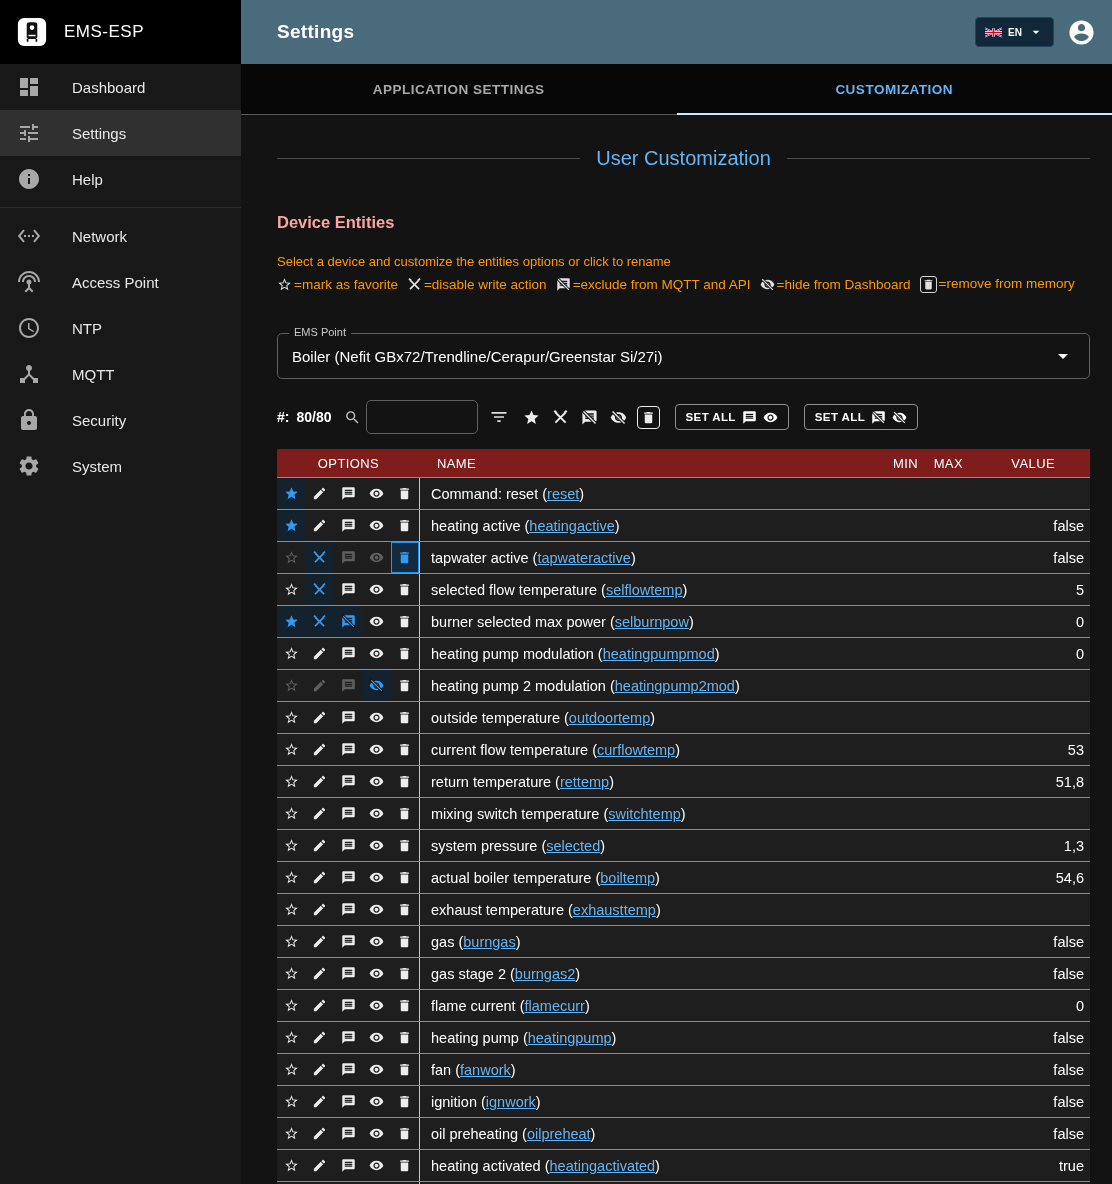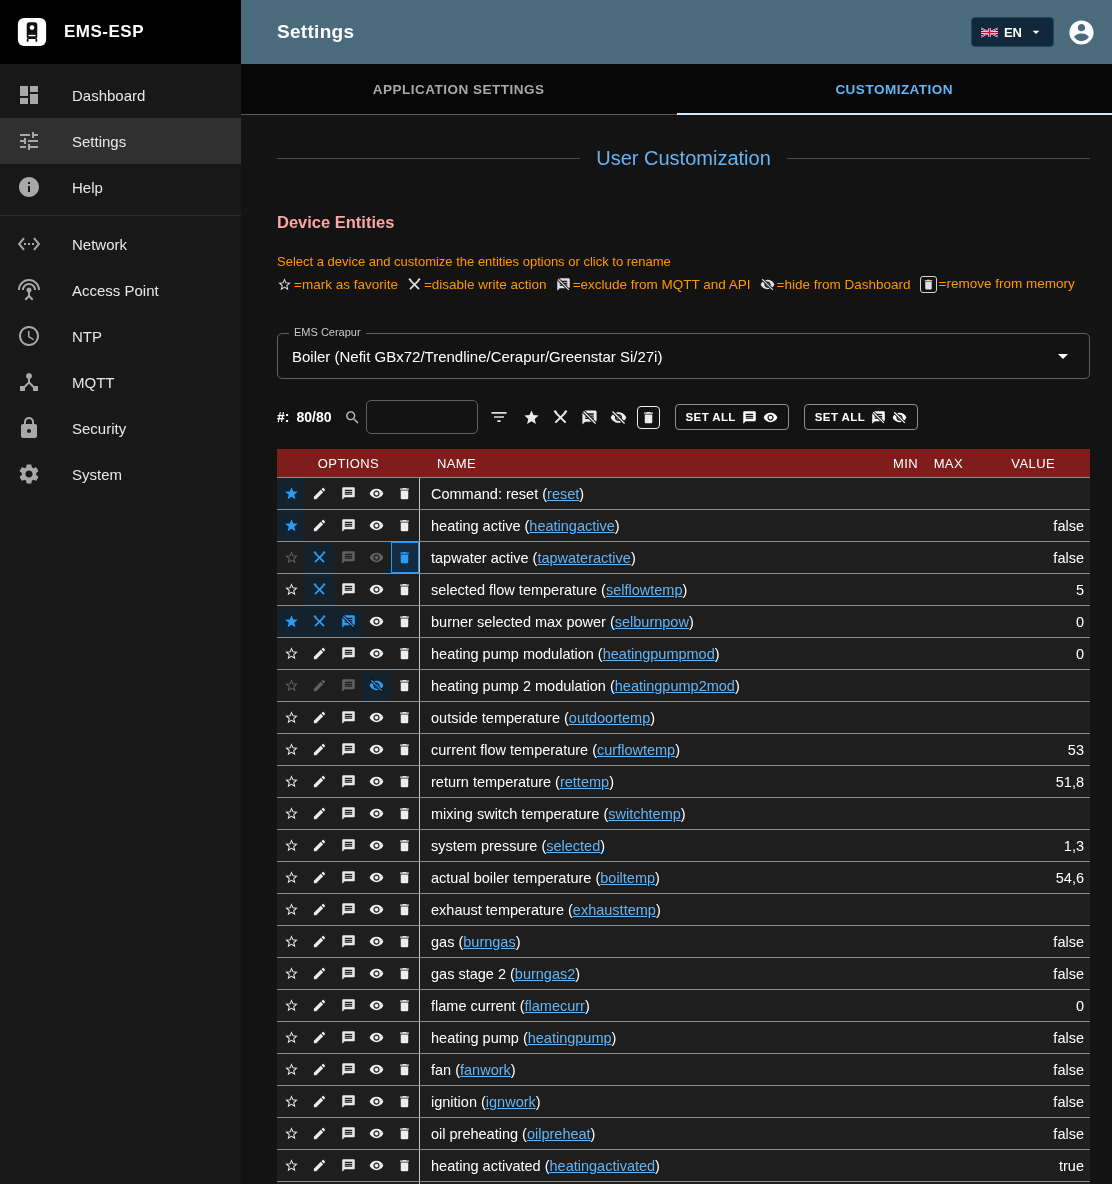--- a/index.html
+++ b/index.html
@@ -6,33 +6,33 @@
   *{box-sizing:border-box;margin:0;padding:0}
   html,body{width:1112px;height:1184px;overflow:hidden;background:#131313;
     font-family:"Liberation Sans",sans-serif;}
   .app{display:flex;width:1112px;height:1184px}
   .ic{display:inline-flex;flex:none}
   .ic svg{width:100%;height:100%}
 
   
   aside{width:241px;min-width:241px;background:#181818;display:flex;flex-direction:column}
   .sb-head{height:64px;min-height:64px;background:#000;display:flex;align-items:center;gap:17px;padding:0 17px}
-  .sb-title{color:#fff;font-size:17px;font-weight:bold;letter-spacing:.5px}
-  nav{padding-top:8px}
+  .sb-title{color:#fff;font-size:17px;font-weight:normal;letter-spacing:.5px}
+  nav{}
   .sb-item{height:46px;display:flex;align-items:center;gap:31px;padding:0 17px;font-size:15px;color:#e8e8e8;cursor:pointer}
   .sb-item.active{background:#303030}
   .sb-item .ic{width:24px;height:24px;color:#a8a8a8}
   .sb-divider{height:1px;background:#2d2d2d;margin:5px 0}
 
   
   .main{flex:1;display:flex;flex-direction:column;min-width:0}
   .appbar{height:64px;min-height:64px;background:#4a6b7c;display:flex;align-items:center;padding:0 16px 0 36px}
   .appbar-title{flex:1;color:#fff;font-size:19px;font-weight:bold;letter-spacing:.3px}
   .lang-btn{display:flex;align-items:center;gap:6px;height:30px;padding:9px 9px;background:#10283a;
-    border:1px solid #24455e;border-radius:4px;color:#fff;font-size:13px;font-weight:bold;cursor:pointer}
+    border:1px solid #24455e;border-radius:4px;color:#fff;font-size:10px;font-weight:bold;cursor:pointer}
   .lang-caret{width:16px;height:16px;color:#fff}
   .account{width:29px;height:29px;color:#fff;margin-left:13px;cursor:pointer}
 
   
   .tabs{height:51px;min-height:51px;background:#070707;display:flex;border-bottom:1px solid #5a5a5a}
   .tab{flex:1;display:flex;align-items:center;justify-content:center;color:#a8a8a8;font-size:13.5px;
     font-weight:bold;letter-spacing:.5px;cursor:pointer;position:relative}
   .tab.active{color:#64b5f6}
   .tab.active::after{content:"";position:absolute;left:0;right:0;bottom:-1px;height:2px;background:#cfe8fb}
 
@@ -279,21 +279,21 @@
             <span class="ic leg-box">
               <svg viewBox="0 0 24 24" fill="currentColor">
                 <path d="M6 19c0 1.1.9 2 2 2h8c1.1 0 2-.9 2-2V7H6v12zM19 4h-3.5l-1-1h-5l-1 1H5v2h14V4z"></path>
               </svg>
             </span>
             <span>=remove from memory</span>
           </span>
         </div>
 
       <div class="device">
-        <span class="device-label">EMS Cerapur</span>
+        <span class="device-label">EMS Point</span>
         <span class="device-value">Boiler (Nefit GBx72/Trendline/Cerapur/Greenstar Si/27i)</span>
         <span class="ic caret">
           <svg viewBox="0 0 24 24" fill="currentColor">
               <path d="M7 10l5 5 5-5z"></path>
             </svg>
         </span>
       </div>
 
       <div class="toolbar">
         <span class="cnt cnt-label">#:</span>

